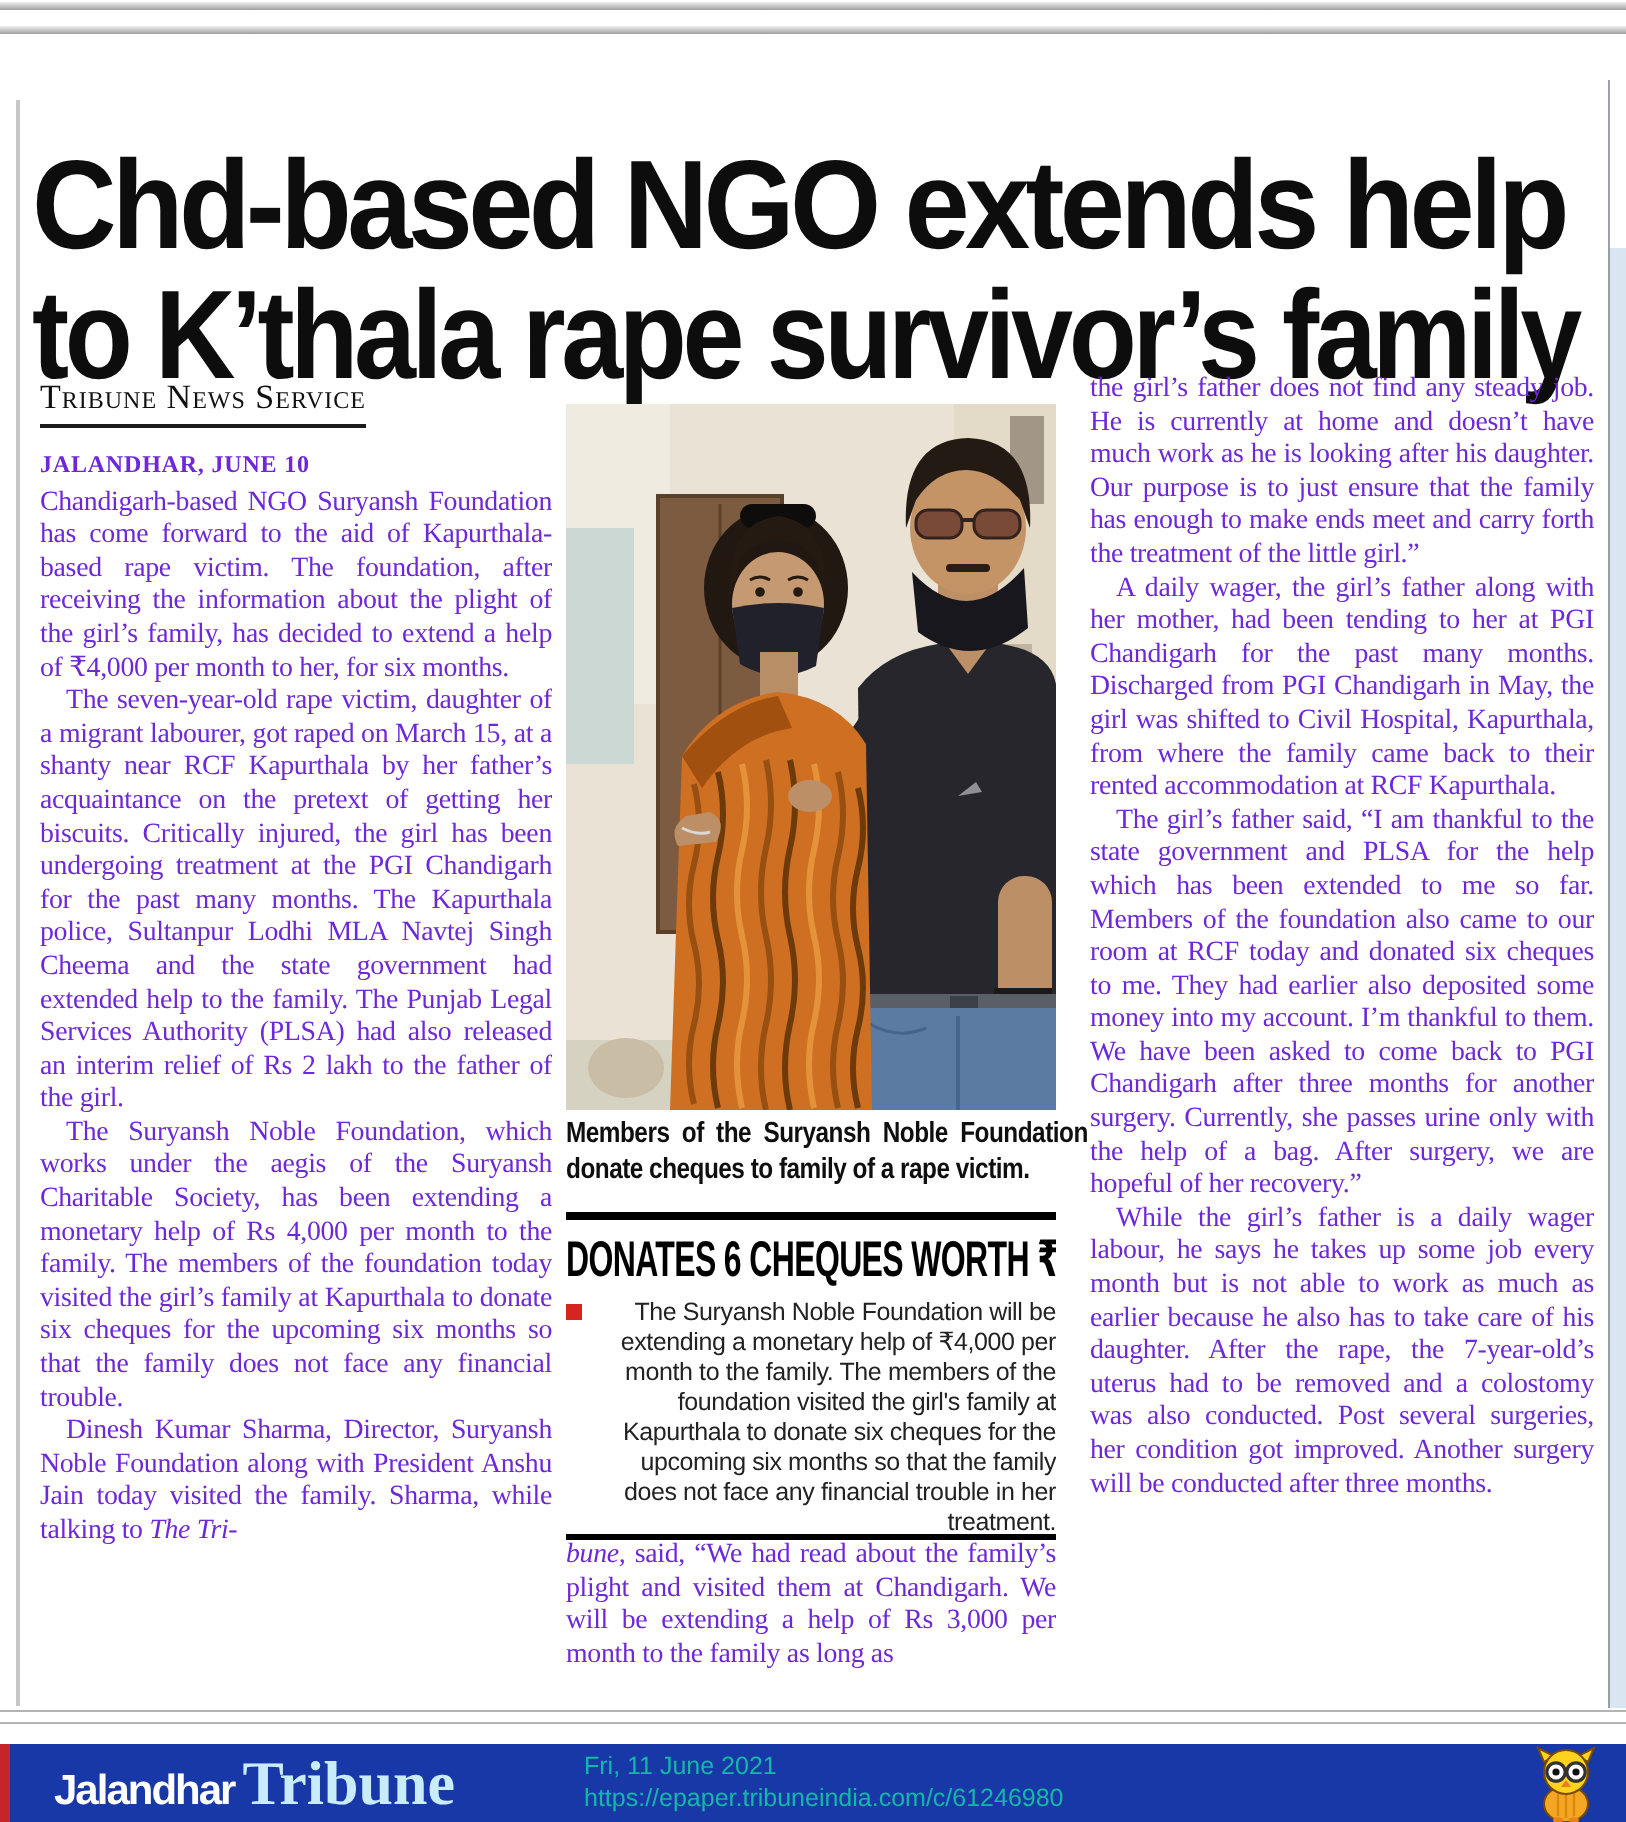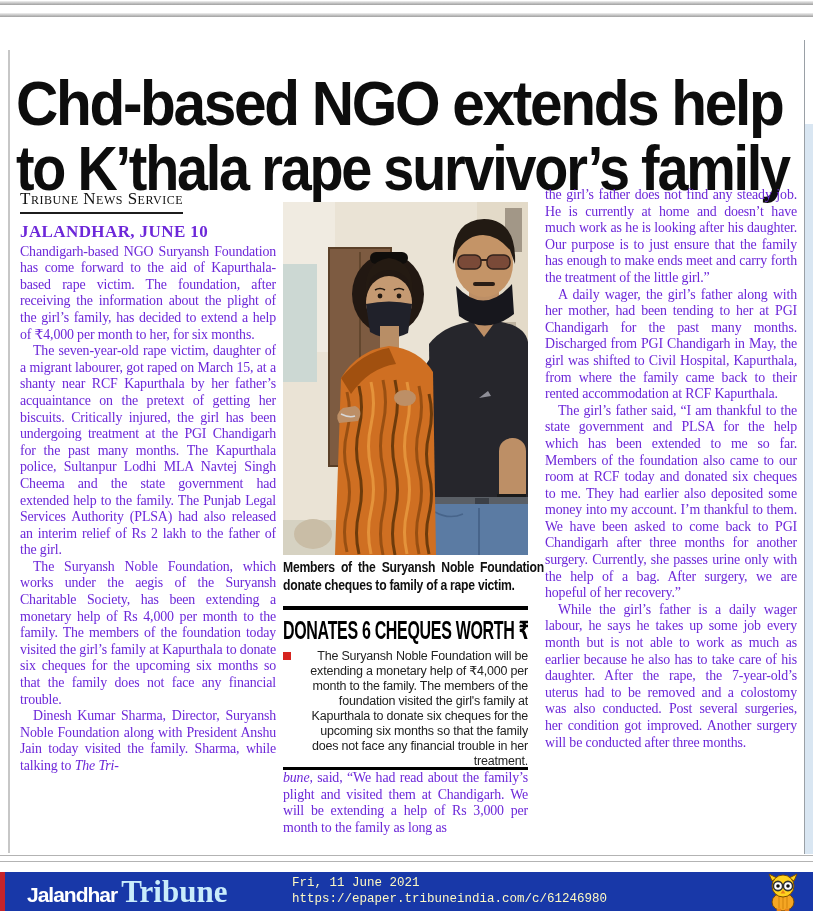--- a/index.html
+++ b/index.html
@@ -34,21 +34,21 @@
     border-bottom:2px solid #1c1c1c; padding-bottom:3px; }
 
   
   .col { position:absolute; text-align:justify; font-size:13.9px; line-height:16.6px;
     color:#6d28d9; letter-spacing:-0.15px; overflow:hidden; }
   .col p { margin:0; }
   .col p.ind { text-indent:13px; }
   #col1 { left:20px;  top:224px; width:256px; height:622px; }
   #col3 { left:545px; top:187px; width:252px; height:662px; }
   #col2cont { left:283px; top:770px; width:245px; height:82px; }
-  .dateline { font-weight:bold; font-size:17px; letter-spacing:0.4px;
+  .dateline { font-weight:bold; font-size:12px; letter-spacing:0.4px;
     margin-bottom:3px !important; text-align:left; }
   .it { font-style:italic; }
 
   
   .photo-wrap { position:absolute; left:283px; top:202px; width:261px; }
   .photo { display:block; width:245px; height:353px; background:#eae3d5; }
   .caption { margin-top:4px; font-family:"Liberation Sans","DejaVu Sans",sans-serif;
     font-weight:bold; font-size:14.5px; line-height:17.5px; color:#0f0f0f;
     letter-spacing:-0.3px; text-align:justify;
     transform:scaleX(0.84); transform-origin:0 0; width:119%; }
@@ -65,22 +65,22 @@
 
   
   .footer { position:absolute; left:0; top:872px; width:813px; height:39px; background:#1838a8; }
   .red-strip { position:absolute; left:0; top:0; width:5px; height:39px; background:#c5242b; }
   .logo { position:absolute; left:27px; top:2px; white-space:nowrap; }
   .logo-city { font-family:"Liberation Sans","DejaVu Sans",sans-serif; font-weight:bold;
     font-size:21px; color:#ffffff; letter-spacing:-1px; }
   .logo-paper { font-family:"Liberation Serif","DejaVu Serif",serif; font-weight:bold;
     font-size:31px; color:#c9ecfb; margin-left:4px; }
   .meta { position:absolute; left:292px; top:3px;
-    font-family:Liberation Mono, monospace;
-    font-size:12.5px; line-height:16px; color:#fef9c3; }
+    font-family:Liberation Sans, sans-serif;
+    font-size:12.5px; line-height:16px; color:#14b8a6; }
   .owl { position:absolute; right:12px; top:1px; }
 </style>
 </head>
 <body>
 
 <div class="page">
 
   <div class="scanline" id="scan1"></div>
   <div class="scanline" id="scan2"></div>
   <div class="left-rule"></div>

